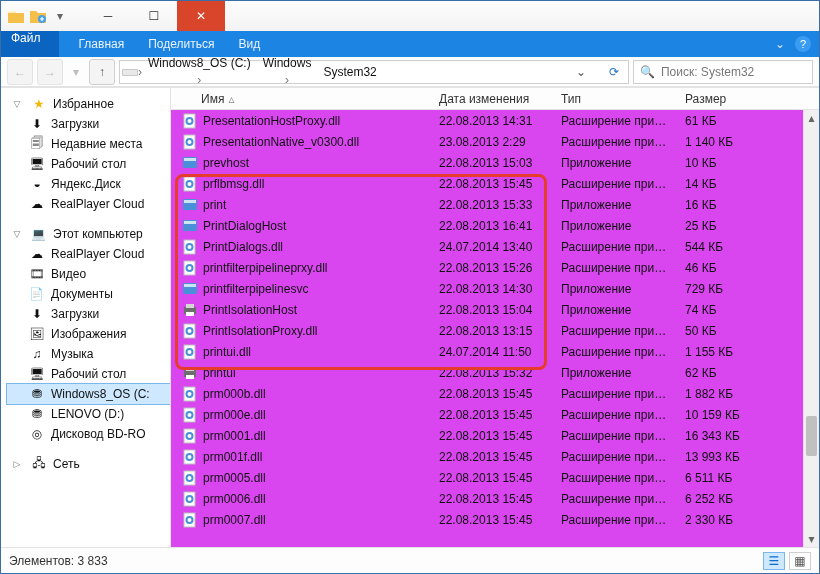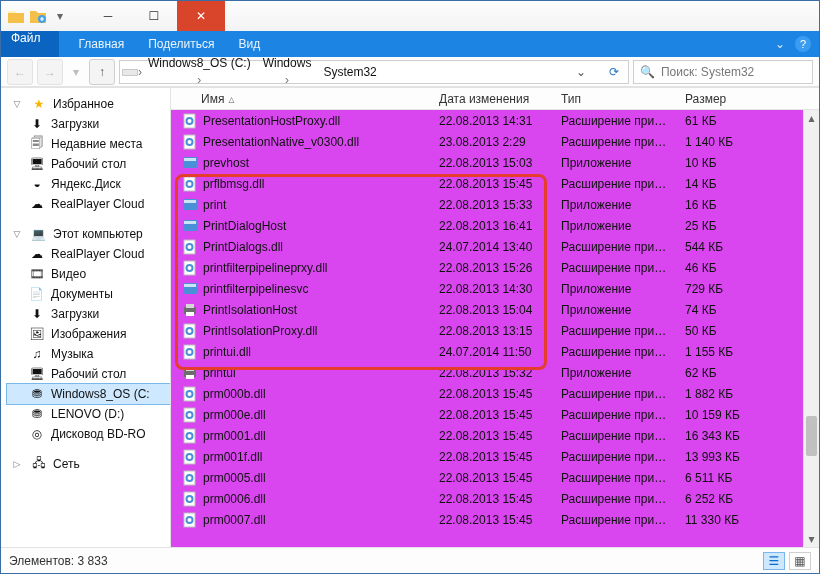--- a/index.html
+++ b/index.html
@@ -504,21 +504,21 @@
                 <span class="ficon">
                   <svg width="16" height="16">
                     <rect x="2" y="1" width="11" height="14" fill="#fff" stroke="#bcbcbc"></rect>
                     <circle cx="7.5" cy="8" r="3" fill="none" stroke="#4a90d9" stroke-width="2"></circle>
                   </svg>
                 </span>
                 <span>prm0007.dll</span>
               </div>
               <div class="c-date">22.08.2013 15:45</div>
               <div class="c-type">Расширение при…</div>
-              <div class="c-size">11 330 КБ</div>
+              <div class="c-size">2 330 КБ</div>
             </div>
           </div>
 
         <div class="scrollbar">
           <div class="arrow">▴</div>
           <div class="track">
               <div class="thumb"></div>
             </div>
           <div class="arrow">▾</div>
         </div>

